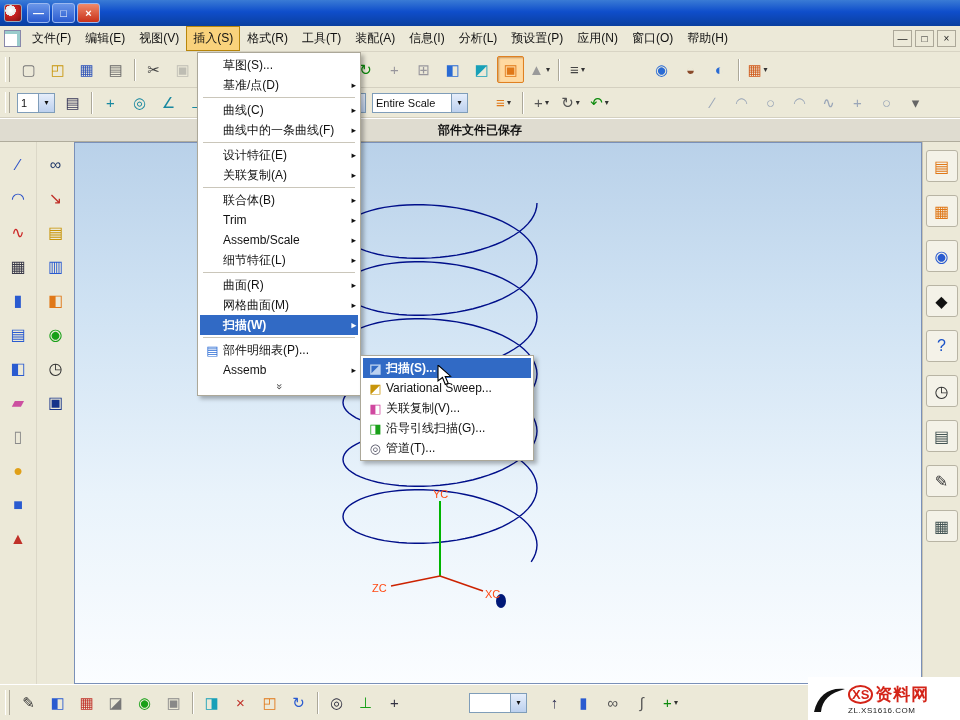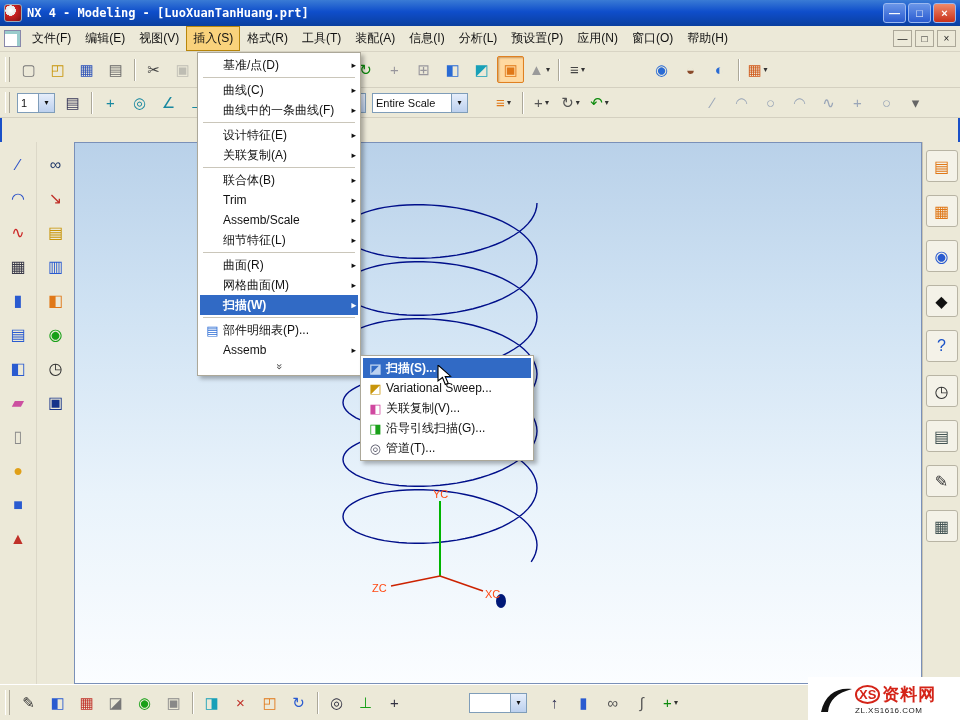--- a/index.html
+++ b/index.html
@@ -79,37 +79,36 @@
   .mi.hl{background:#316ac5;color:#fff;font-weight:bold;}
   .mi.hl .arr{color:#fff;}
   .msep{height:1px;background:#cac6ba;margin:2px 3px;}
   .moverflow{height:13px;display:flex;align-items:center;justify-content:center;}
   .moverflow span{display:inline-block;transform:rotate(90deg);font-size:11px;color:#444;line-height:1;}
   
   #bottom-bar{position:absolute;left:0;top:684px;width:960px;height:36px;background:#ece9d8;
     border-top:1px solid #fff;display:flex;align-items:center;padding:0 4px;box-sizing:border-box;}
   
   #watermark{position:absolute;right:0;bottom:0;width:152px;height:43px;background:#fff;z-index:20;
-    display:flex;align-items:center;padding:0 11px;box-sizing:border-box;}
+    display:flex;align-items:center;padding:0 4px;box-sizing:border-box;}
   #wm-swoosh{flex:0 0 auto;margin-right:2px;}
   .wm-xs{color:#d42418;font-weight:bold;font-size:13px;border:2px solid #d42418;border-radius:50%;
     padding:0 2px;margin-right:2px;}
   .wm-cn{color:#d42418;font-weight:bold;font-size:17px;letter-spacing:1px;}
   .wm-url{font-size:8px;color:#222;letter-spacing:.5px;}
   
   #cursor{position:absolute;left:437px;top:365px;z-index:50;}
 </style>
 </head>
 <body>
 
 <div id="app">
 
   <div id="titlebar">
     <div id="nx-logo"></div>
-    <div id="title-text">NX 4 - Modeling - [LuoXuanTanHuang.prt]</div>
     <div id="win-controls">
         <div class="win-btn">—</div>
         <div class="win-btn">□</div>
         <div class="win-btn close">×</div>
       </div>
   </div>
 
   <div id="menubar">
     <div id="menubar-doc"></div>
     <div id="menu-items">
@@ -289,20 +288,23 @@
         </div>
         <div class="tb-btn">
           <span class="glyph" style="color: rgb(154, 166, 184);">○</span>
         </div>
         <div class="tb-btn">
           <span class="glyph" style="color: rgb(102, 102, 102);">▾</span>
         </div>
       </div>
   </div>
 
+  <div id="statusbar">
+    <span>部件文件已保存</span>
+  </div>
 
   <div id="left-col1" class="sidecol">
       <div class="side-btn">
         <span class="glyph" style="color: rgb(42, 80, 200);">∕</span>
       </div>
       <div class="side-btn">
         <span class="glyph" style="color: rgb(42, 80, 200);">◠</span>
       </div>
       <div class="side-btn">
         <span class="glyph" style="color: rgb(204, 40, 40);">∿</span>
@@ -401,20 +403,25 @@
         <span class="glyph" style="color: rgb(51, 51, 51);">✎</span>
       </div>
       <div class="res-btn">
         <span class="glyph" style="color: rgb(68, 85, 85);">▦</span>
       </div>
     </div>
 
   <div id="insert-menu" class="menu-panel">
       <div class="mi">
         <span class="gut"></span>
+        <span class="lbl">草图(S)...</span>
+        <span class="arr"></span>
+      </div>
+      <div class="mi">
+        <span class="gut"></span>
         <span class="lbl">基准/点(D)</span>
         <span class="arr">▸</span>
       </div>
       <div class="msep"></div>
       <div class="mi">
         <span class="gut"></span>
         <span class="lbl">曲线(C)</span>
         <span class="arr">▸</span>
       </div>
       <div class="mi">

